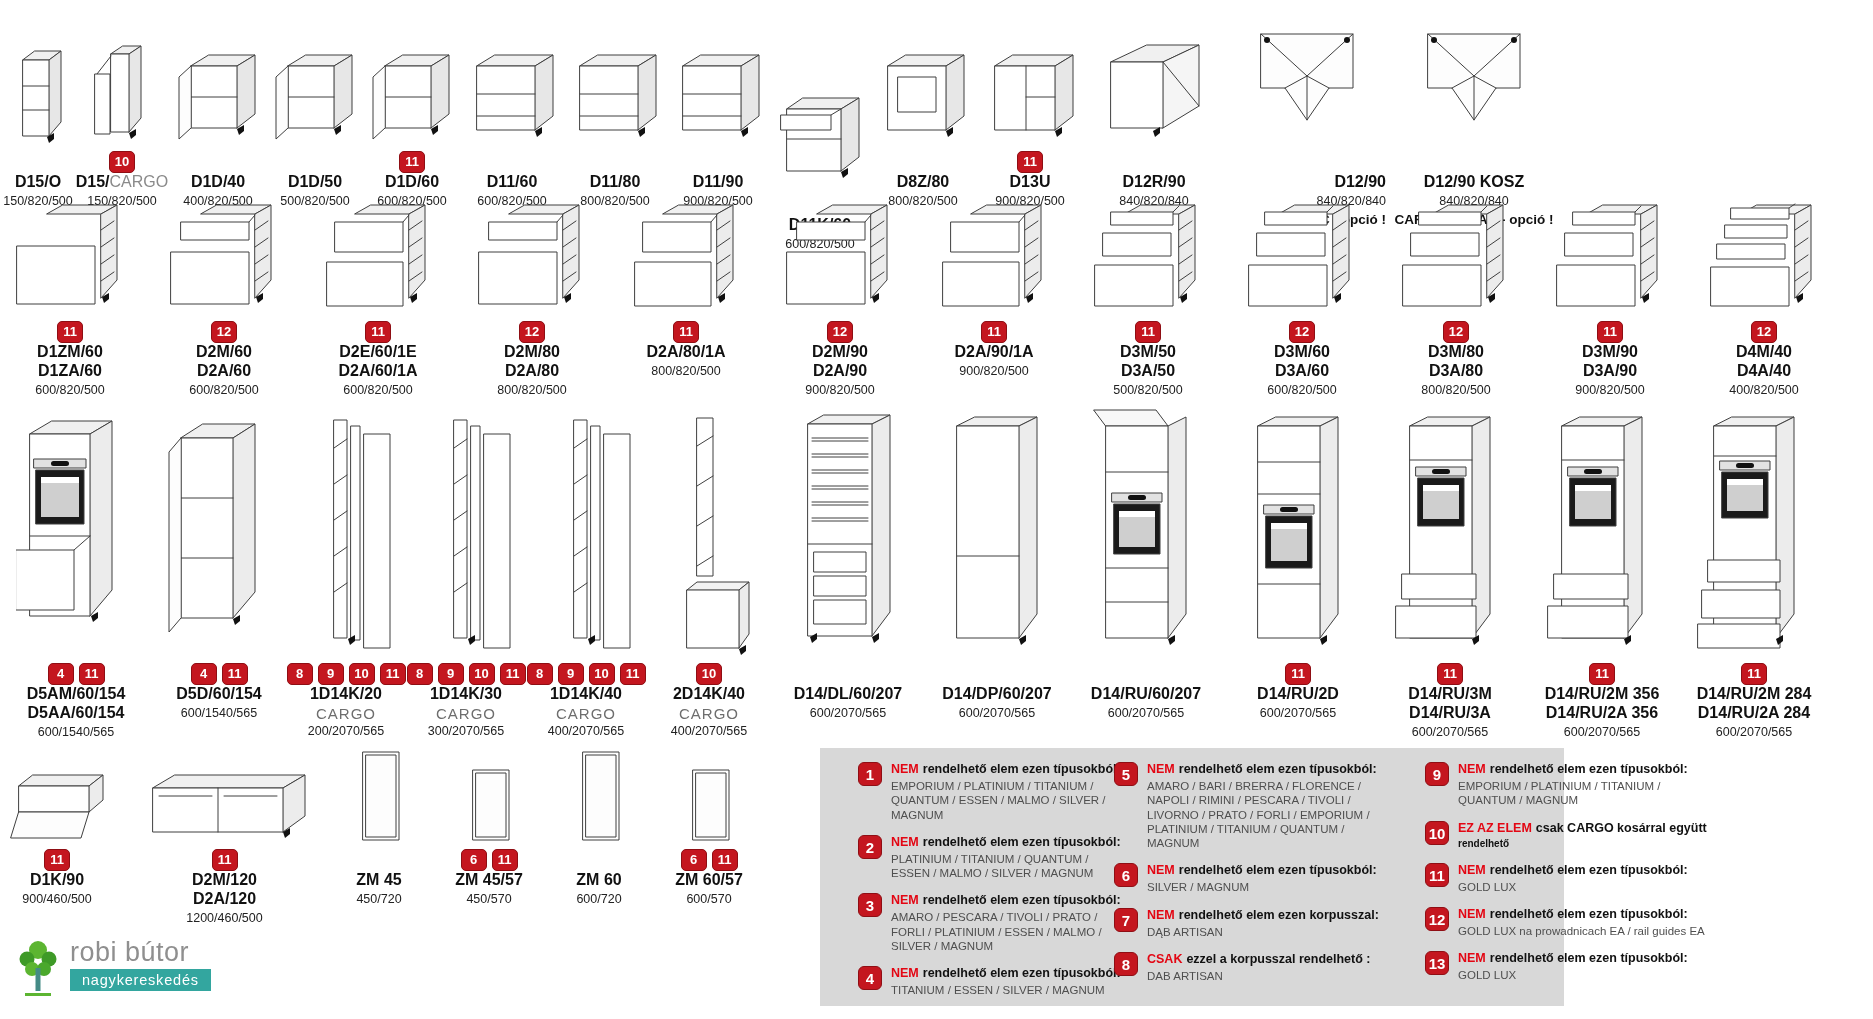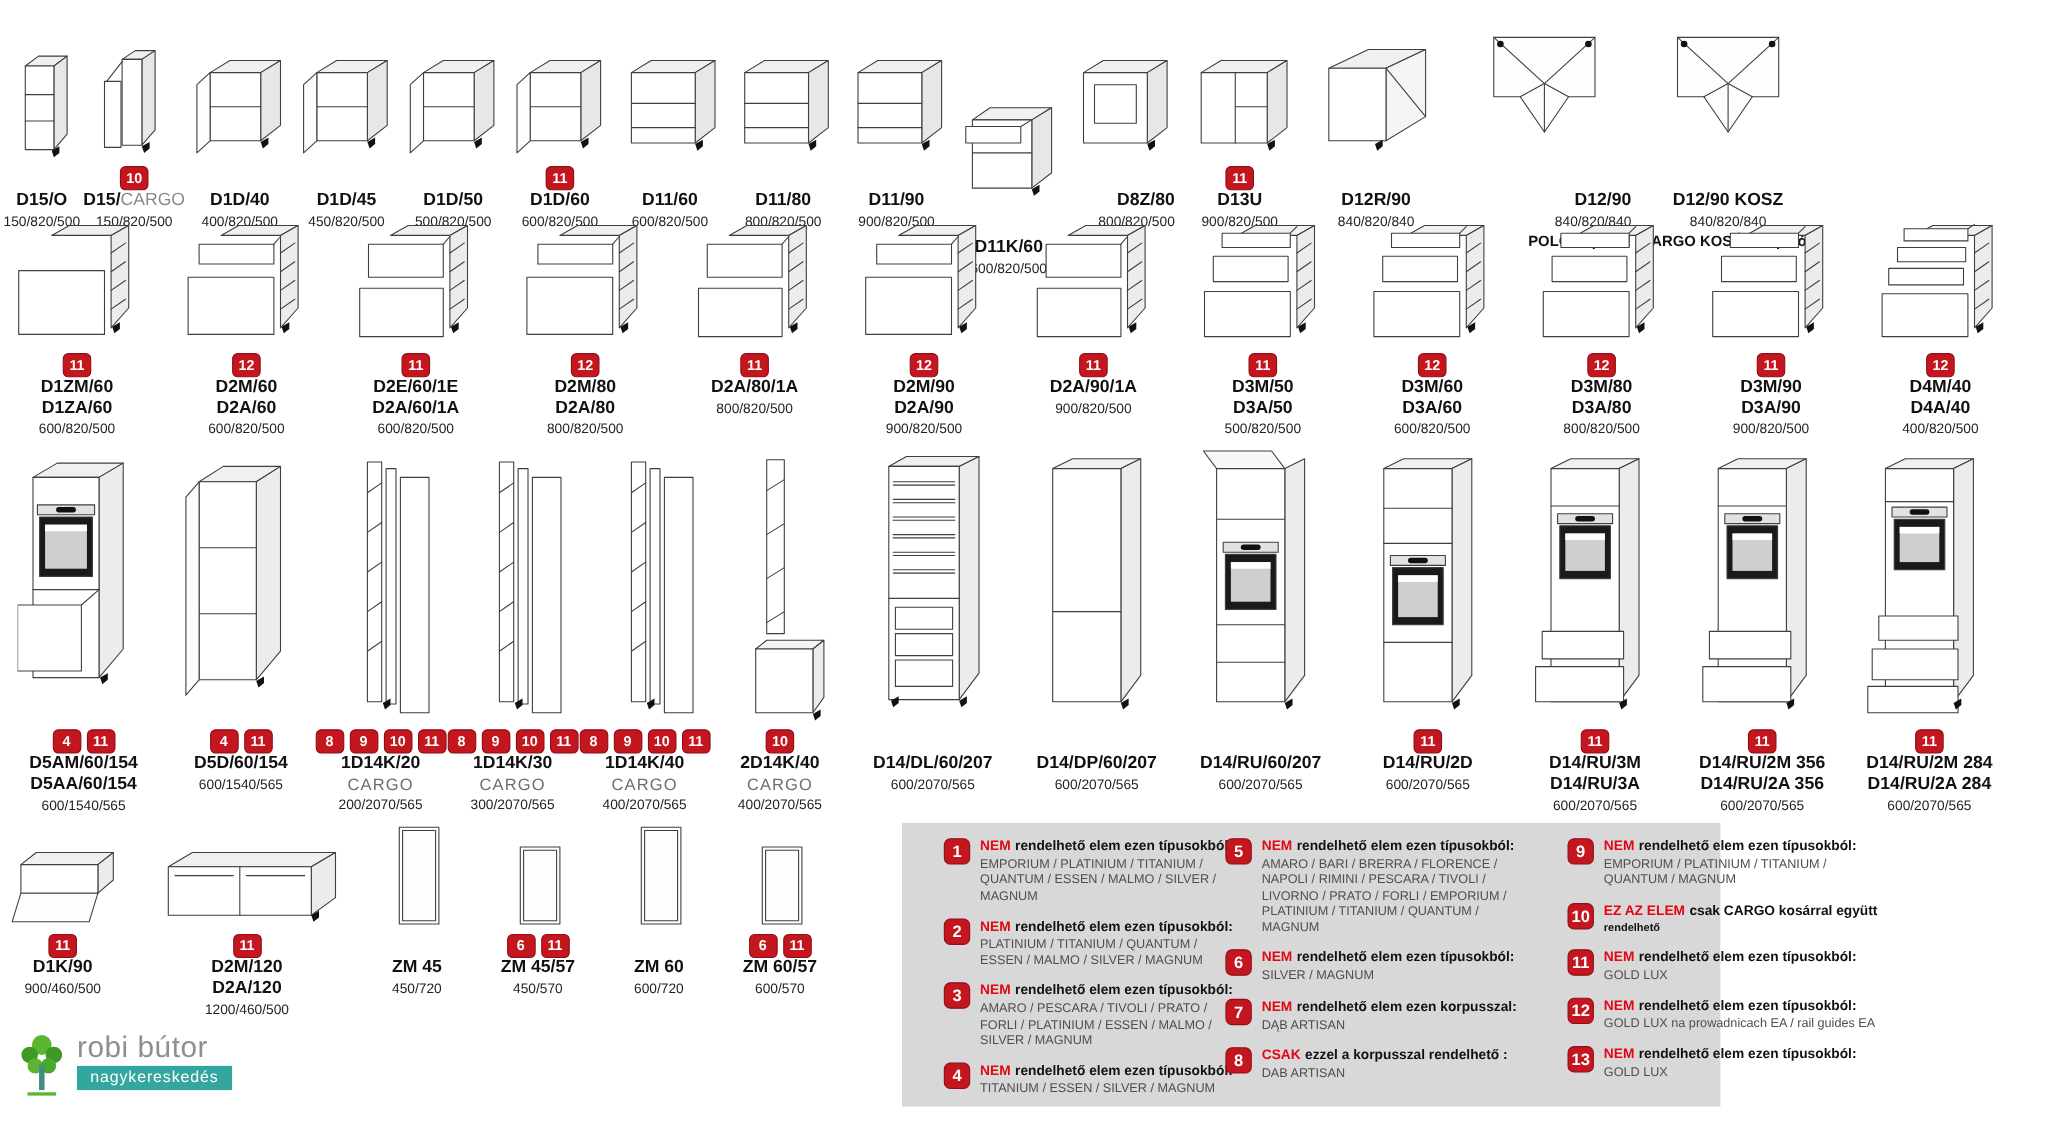--- a/index.html
+++ b/index.html
@@ -95,35 +95,20 @@
             <svg width="86" height="104" viewBox="0 0 86 104" xmlns="http://www.w3.org/2000/svg">
               <polygon points="16,22 62,22 80,11 34,11" fill="#f0f0f0" stroke="#3f3f3f" stroke-width="1" stroke-linejoin="round" stroke-linecap="round"></polygon>
               <polygon points="62,22 80,11 80,70 62,84" fill="#e7e7e7" stroke="#3f3f3f" stroke-width="1" stroke-linejoin="round" stroke-linecap="round"></polygon>
               <rect x="16" y="22" width="46" height="62" fill="#fff" stroke="#3f3f3f" stroke-width="1" stroke-linejoin="round" stroke-linecap="round"></rect>
               <line x1="16" y1="53" x2="62" y2="53" stroke="#3f3f3f" stroke-width="1" stroke-linejoin="round" stroke-linecap="round"></line>
               <polygon points="16,22 4,33 4,95 16,84" fill="#fdfdfd" stroke="#3f3f3f" stroke-width="1" stroke-linejoin="round" stroke-linecap="round"></polygon>
               <path d="M 62 85 l 7 -4 l 0 6 l -5 4 z" fill="#111"></path>
             </svg>
           </div>
           <div class="badges"></div>
-          <div class="pname">D1D/45</div>
-          <div class="pdims">450/820/500</div>
-        </div>
-        <div class="card" style="width: 88px;">
-          <div class="band">
-            <svg width="86" height="104" viewBox="0 0 86 104" xmlns="http://www.w3.org/2000/svg">
-              <polygon points="16,22 62,22 80,11 34,11" fill="#f0f0f0" stroke="#3f3f3f" stroke-width="1" stroke-linejoin="round" stroke-linecap="round"></polygon>
-              <polygon points="62,22 80,11 80,70 62,84" fill="#e7e7e7" stroke="#3f3f3f" stroke-width="1" stroke-linejoin="round" stroke-linecap="round"></polygon>
-              <rect x="16" y="22" width="46" height="62" fill="#fff" stroke="#3f3f3f" stroke-width="1" stroke-linejoin="round" stroke-linecap="round"></rect>
-              <line x1="16" y1="53" x2="62" y2="53" stroke="#3f3f3f" stroke-width="1" stroke-linejoin="round" stroke-linecap="round"></line>
-              <polygon points="16,22 4,33 4,95 16,84" fill="#fdfdfd" stroke="#3f3f3f" stroke-width="1" stroke-linejoin="round" stroke-linecap="round"></polygon>
-              <path d="M 62 85 l 7 -4 l 0 6 l -5 4 z" fill="#111"></path>
-            </svg>
-          </div>
-          <div class="badges"></div>
           <div class="pname">D1D/50</div>
           <div class="pdims">500/820/500</div>
         </div>
         <div class="card" style="width: 88px;">
           <div class="band">
             <svg width="86" height="104" viewBox="0 0 86 104" xmlns="http://www.w3.org/2000/svg">
               <polygon points="16,22 62,22 80,11 34,11" fill="#f0f0f0" stroke="#3f3f3f" stroke-width="1" stroke-linejoin="round" stroke-linecap="round"></polygon>
               <polygon points="62,22 80,11 80,70 62,84" fill="#e7e7e7" stroke="#3f3f3f" stroke-width="1" stroke-linejoin="round" stroke-linecap="round"></polygon>
               <rect x="16" y="22" width="46" height="62" fill="#fff" stroke="#3f3f3f" stroke-width="1" stroke-linejoin="round" stroke-linecap="round"></rect>
               <line x1="16" y1="53" x2="62" y2="53" stroke="#3f3f3f" stroke-width="1" stroke-linejoin="round" stroke-linecap="round"></line>
@@ -191,21 +176,21 @@
               <line x1="12" y1="52" x2="66" y2="52" stroke="#3f3f3f" stroke-width="1" stroke-linejoin="round" stroke-linecap="round"></line>
               <line x1="56" y1="28" x2="66" y2="22" stroke="#3f3f3f" stroke-width="1" stroke-linejoin="round" stroke-linecap="round"></line>
               <rect x="6" y="28" width="50" height="15" fill="#fff" stroke="#3f3f3f" stroke-width="1" stroke-linejoin="round" stroke-linecap="round"></rect>
               <path d="M 66 85 l 7 -4 l 0 6 l -5 4 z" fill="#111"></path>
             </svg>
           </div>
           <div class="badges"></div>
           <div class="pname">D11K/60</div>
           <div class="pdims">600/820/500</div>
         </div>
-        <div class="card" style="width: 96px; align-items: flex-end;">
+        <div class="card" style="width: 96px;">
           <div class="band">
             <svg width="94" height="104" viewBox="0 0 94 104" xmlns="http://www.w3.org/2000/svg">
               <polygon points="12,22 70,22 88,11 30,11" fill="#f0f0f0" stroke="#3f3f3f" stroke-width="1" stroke-linejoin="round" stroke-linecap="round"></polygon>
               <polygon points="70,22 88,11 88,72 70,86" fill="#e7e7e7" stroke="#3f3f3f" stroke-width="1" stroke-linejoin="round" stroke-linecap="round"></polygon>
               <rect x="12" y="22" width="58" height="64" fill="#fff" stroke="#3f3f3f" stroke-width="1" stroke-linejoin="round" stroke-linecap="round"></rect>
               <rect x="22" y="33" width="38" height="35" fill="#fff" stroke="#3f3f3f" stroke-width="1" stroke-linejoin="round" stroke-linecap="round"></rect>
               <path d="M 70 87 l 7 -4 l 0 6 l -5 4 z" fill="#111"></path>
             </svg>
           </div>
           <div class="badges"></div>

